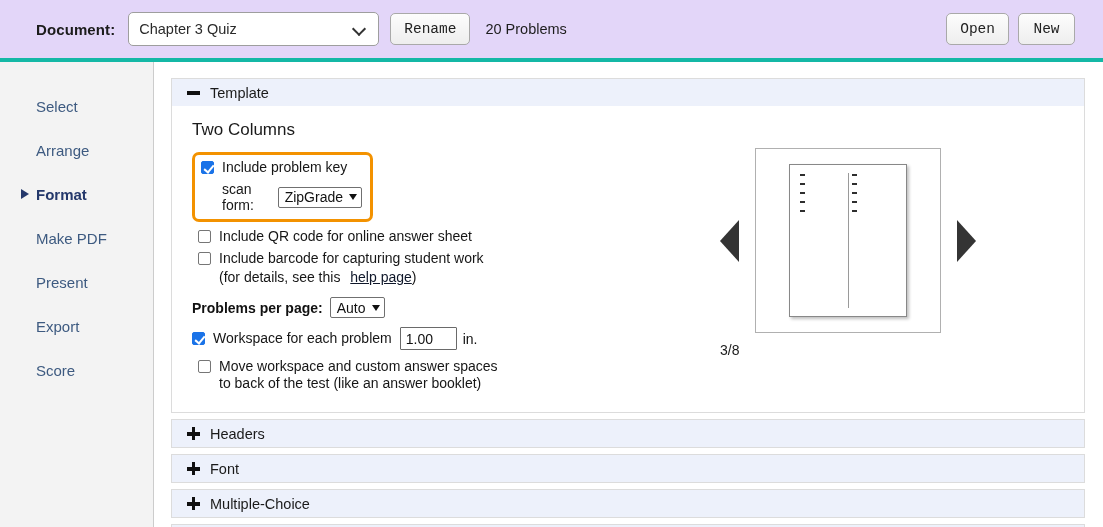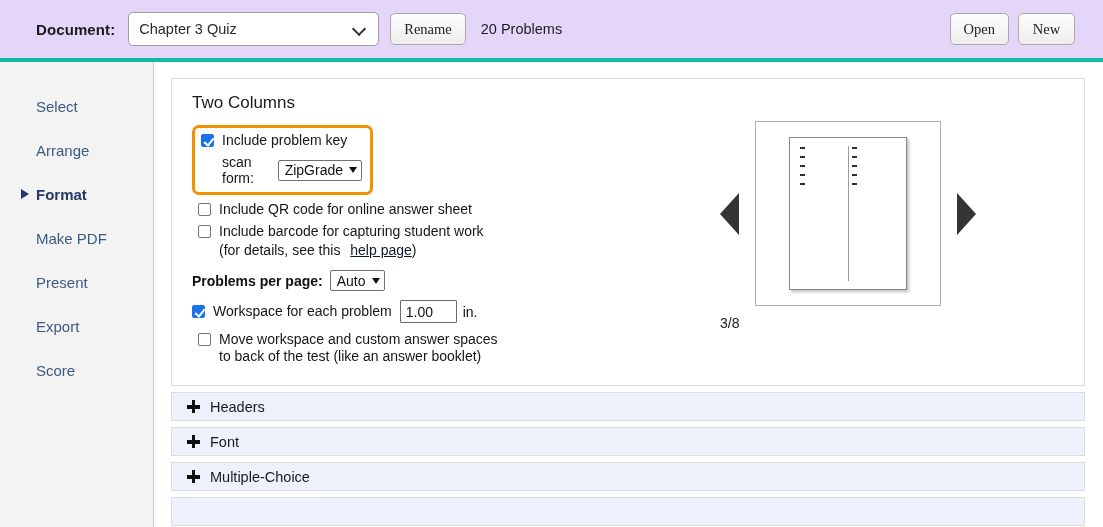--- a/index.html
+++ b/index.html
@@ -46,21 +46,21 @@
   }
   .btn {
     height: 32px;
     background: linear-gradient(#fdfdfd, #eeeeee);
     border: 1px solid #a9a9a9;
     border-radius: 5px;
     font-size: 14.5px; color: #222;
     display: inline-flex; align-items: center; justify-content: center;
     padding: 0 13px;
     cursor: pointer;
-    font-family: Liberation Serif, serif;
+    font-family: Liberation Mono, monospace;
   }
   .btn-rename { margin-left: 11px; }
   .problems-count {
     margin-left: 15px;
     font-size: 14.5px; color: #1d1d1d;
   }
   .topbar-right {
     margin-left: auto; display: flex; gap: 9px; margin-right: 14px;
   }
   .btn-open, .btn-new { min-width: 57px; }
@@ -316,20 +316,26 @@
     <span>Export</span>
   </div>
   <div class="nav-item">
     <span>Score</span>
   </div>
 </div>
 
 <div class="main">
 
   <div class="section">
+    <div class="section-head open">
+      <span class="tog">
+          <span class="h"></span>
+        </span>
+      <span>Template</span>
+    </div>
 
     <div class="section-body">
 
       <div class="opts">
         <div class="tpl-title">Two Columns</div>
 
         <div class="hl-box">
           <div class="row">
             <span class="cb checked"></span>
             <span class="row-label">Include problem key</span>

